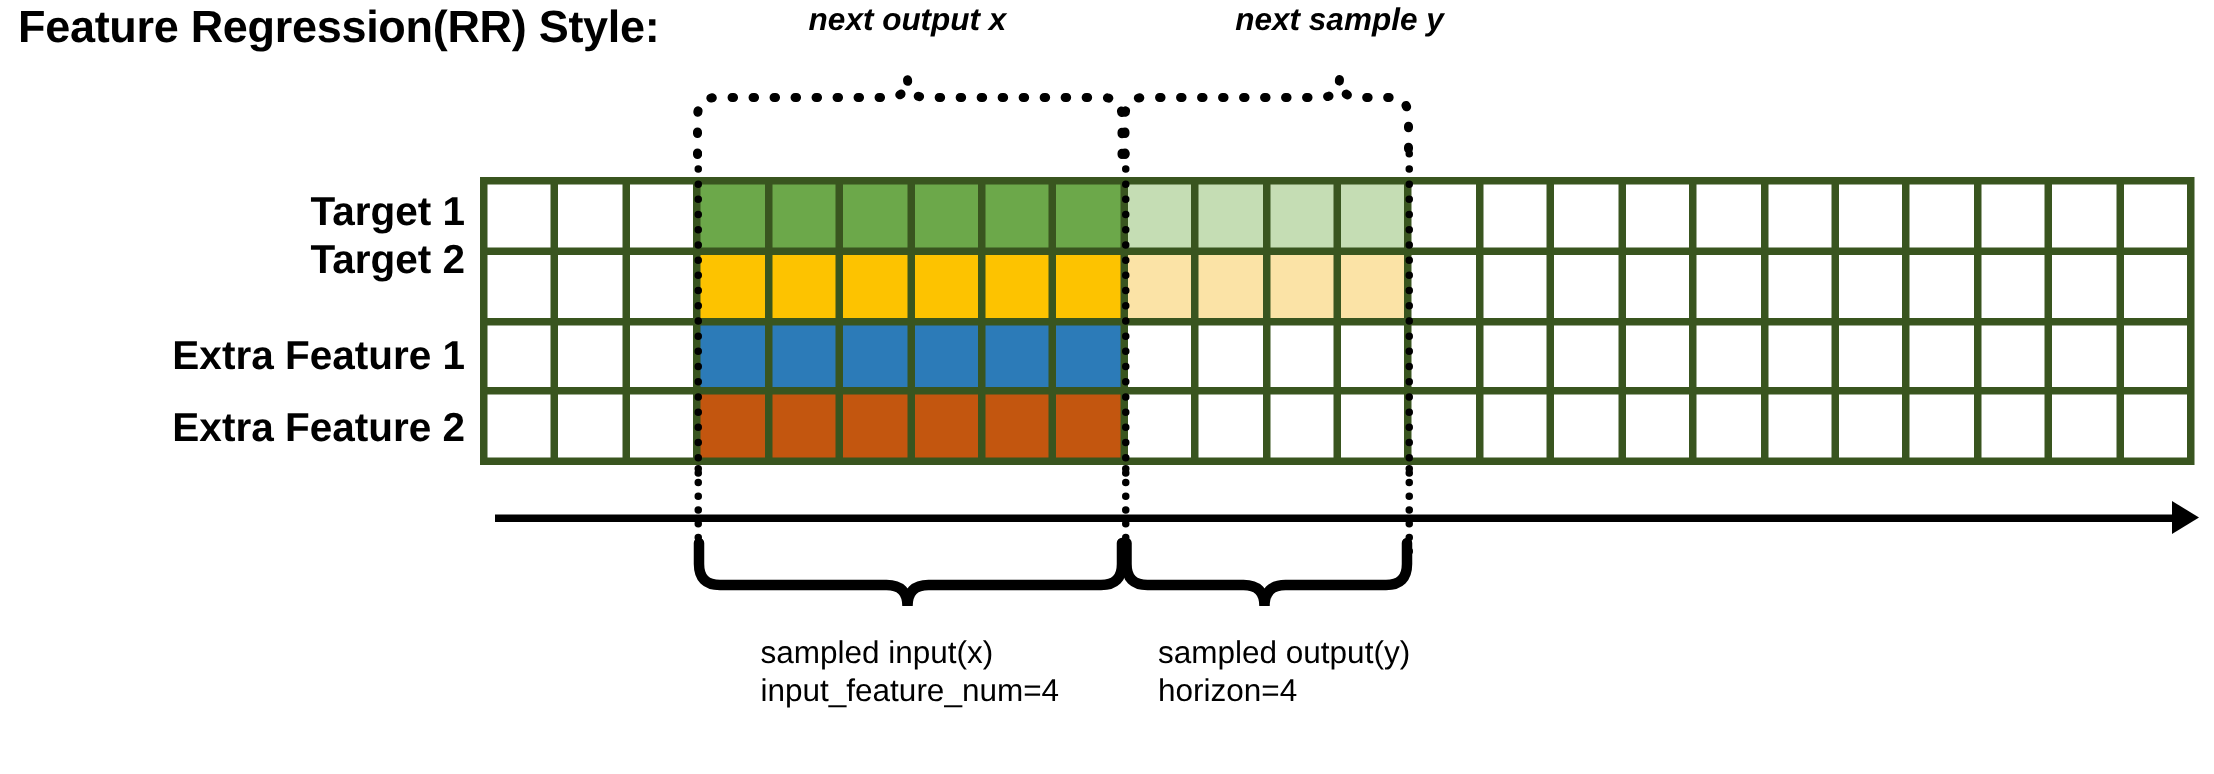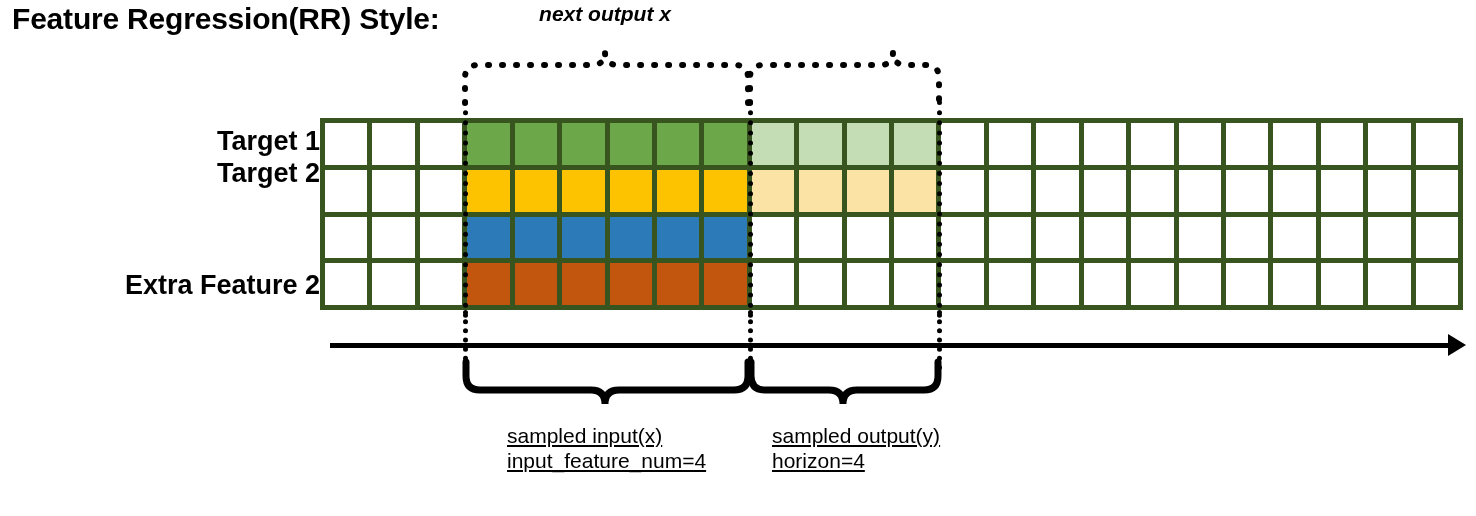--- a/index.html
+++ b/index.html
@@ -15,21 +15,21 @@
   .title{
     position:absolute;left:12px;top:2px;
     font-size:30px;font-weight:700;color:#000;
     letter-spacing:-0.2px;white-space:nowrap;
   }
 
   
   .row-label{
     position:absolute;right:0;width:320px;
     text-align:right;
-    box-sizing:border-box;
+    padding-right:10px;box-sizing:border-box;
     font-size:27px;font-weight:700;color:#000;
     white-space:nowrap;
     left:0;
   }
 
   
   .grid{
     position:absolute;
     left:320px;top:118px;
     width:1143px;height:192px;
@@ -74,31 +74,32 @@
     font-size:21px;font-style:italic;font-weight:600;color:#000;
     white-space:nowrap;text-align:center;
   }
 
   
   .caption{
     position:absolute;
     font-size:21px;color:#000;line-height:25px;
     white-space:nowrap;
   }
-  .caption div{display:block;text-decoration:underline;}
+  .caption div{display:block;}
 </style>
 </head>
 <body>
 
 <div id="root">
 
   <div class="title">Feature Regression(RR) Style:</div>
 
   <div class="row-label" style="top:126px">Target 1</div>
   <div class="row-label" style="top:158px">Target 2</div>
+  <div class="row-label" style="top:222px">Extra Feature 1</div>
   <div class="row-label" style="top:270px">Extra Feature 2</div>
 
   <div class="grid" id="grid" style="background: rgb(57, 85, 31); grid-template-columns: repeat(24, 1fr);">
       <div class="cell" style="background: rgb(255, 255, 255);"></div>
       <div class="cell" style="background: rgb(255, 255, 255);"></div>
       <div class="cell" style="background: rgb(255, 255, 255);"></div>
       <div class="cell" style="background: rgb(108, 168, 74);"></div>
       <div class="cell" style="background: rgb(108, 168, 74);"></div>
       <div class="cell" style="background: rgb(108, 168, 74);"></div>
       <div class="cell" style="background: rgb(108, 168, 74);"></div>
@@ -208,20 +209,21 @@
     <path d="M 465,103 L 465,78 Q 465,65 478,65 L 592,65 Q 605,65 605,52 Q 605,65 618,65 L 735,65 Q 748,65 748,78 L 748,103" fill="none" stroke="#000" stroke-width="6" stroke-linecap="round" stroke-dasharray="1 13"></path>
 
     <path d="M 750,103 L 750,78 Q 750,65 763,65 L 880,65 Q 893,65 893,52 Q 893,65 906,65 L 926,65 Q 939,65 939,78 L 939,103" fill="none" stroke="#000" stroke-width="6" stroke-linecap="round" stroke-dasharray="1 13"></path>
 
     <path d="M 466,362 L 466,376 Q 466,390 480,390 L 591,390 Q 605,390 605,404 Q 605,390 619,390 L 734,390 Q 748,390 748,376 L 748,362" fill="none" stroke="#000" stroke-width="7" stroke-linecap="round"></path>
 
     <path d="M 751,362 L 751,376 Q 751,390 765,390 L 829,390 Q 843,390 843,404 Q 843,390 857,390 L 924,390 Q 938,390 938,376 L 938,362" fill="none" stroke="#000" stroke-width="7" stroke-linecap="round"></path>
   </svg>
 
   <div class="top-brace-label" style="left:505px;top:2px;width:200px;">next output x</div>
+  <div class="top-brace-label" style="left:793px;top:2px;width:200px;">next sample y</div>
 
   <div class="caption" style="left:507px;top:423px;">
     <div>sampled input(x)</div>
     <div>input_feature_num=4</div>
   </div>
   <div class="caption" style="left:772px;top:423px;">
     <div>sampled output(y)</div>
     <div>horizon=4</div>
   </div>
 

